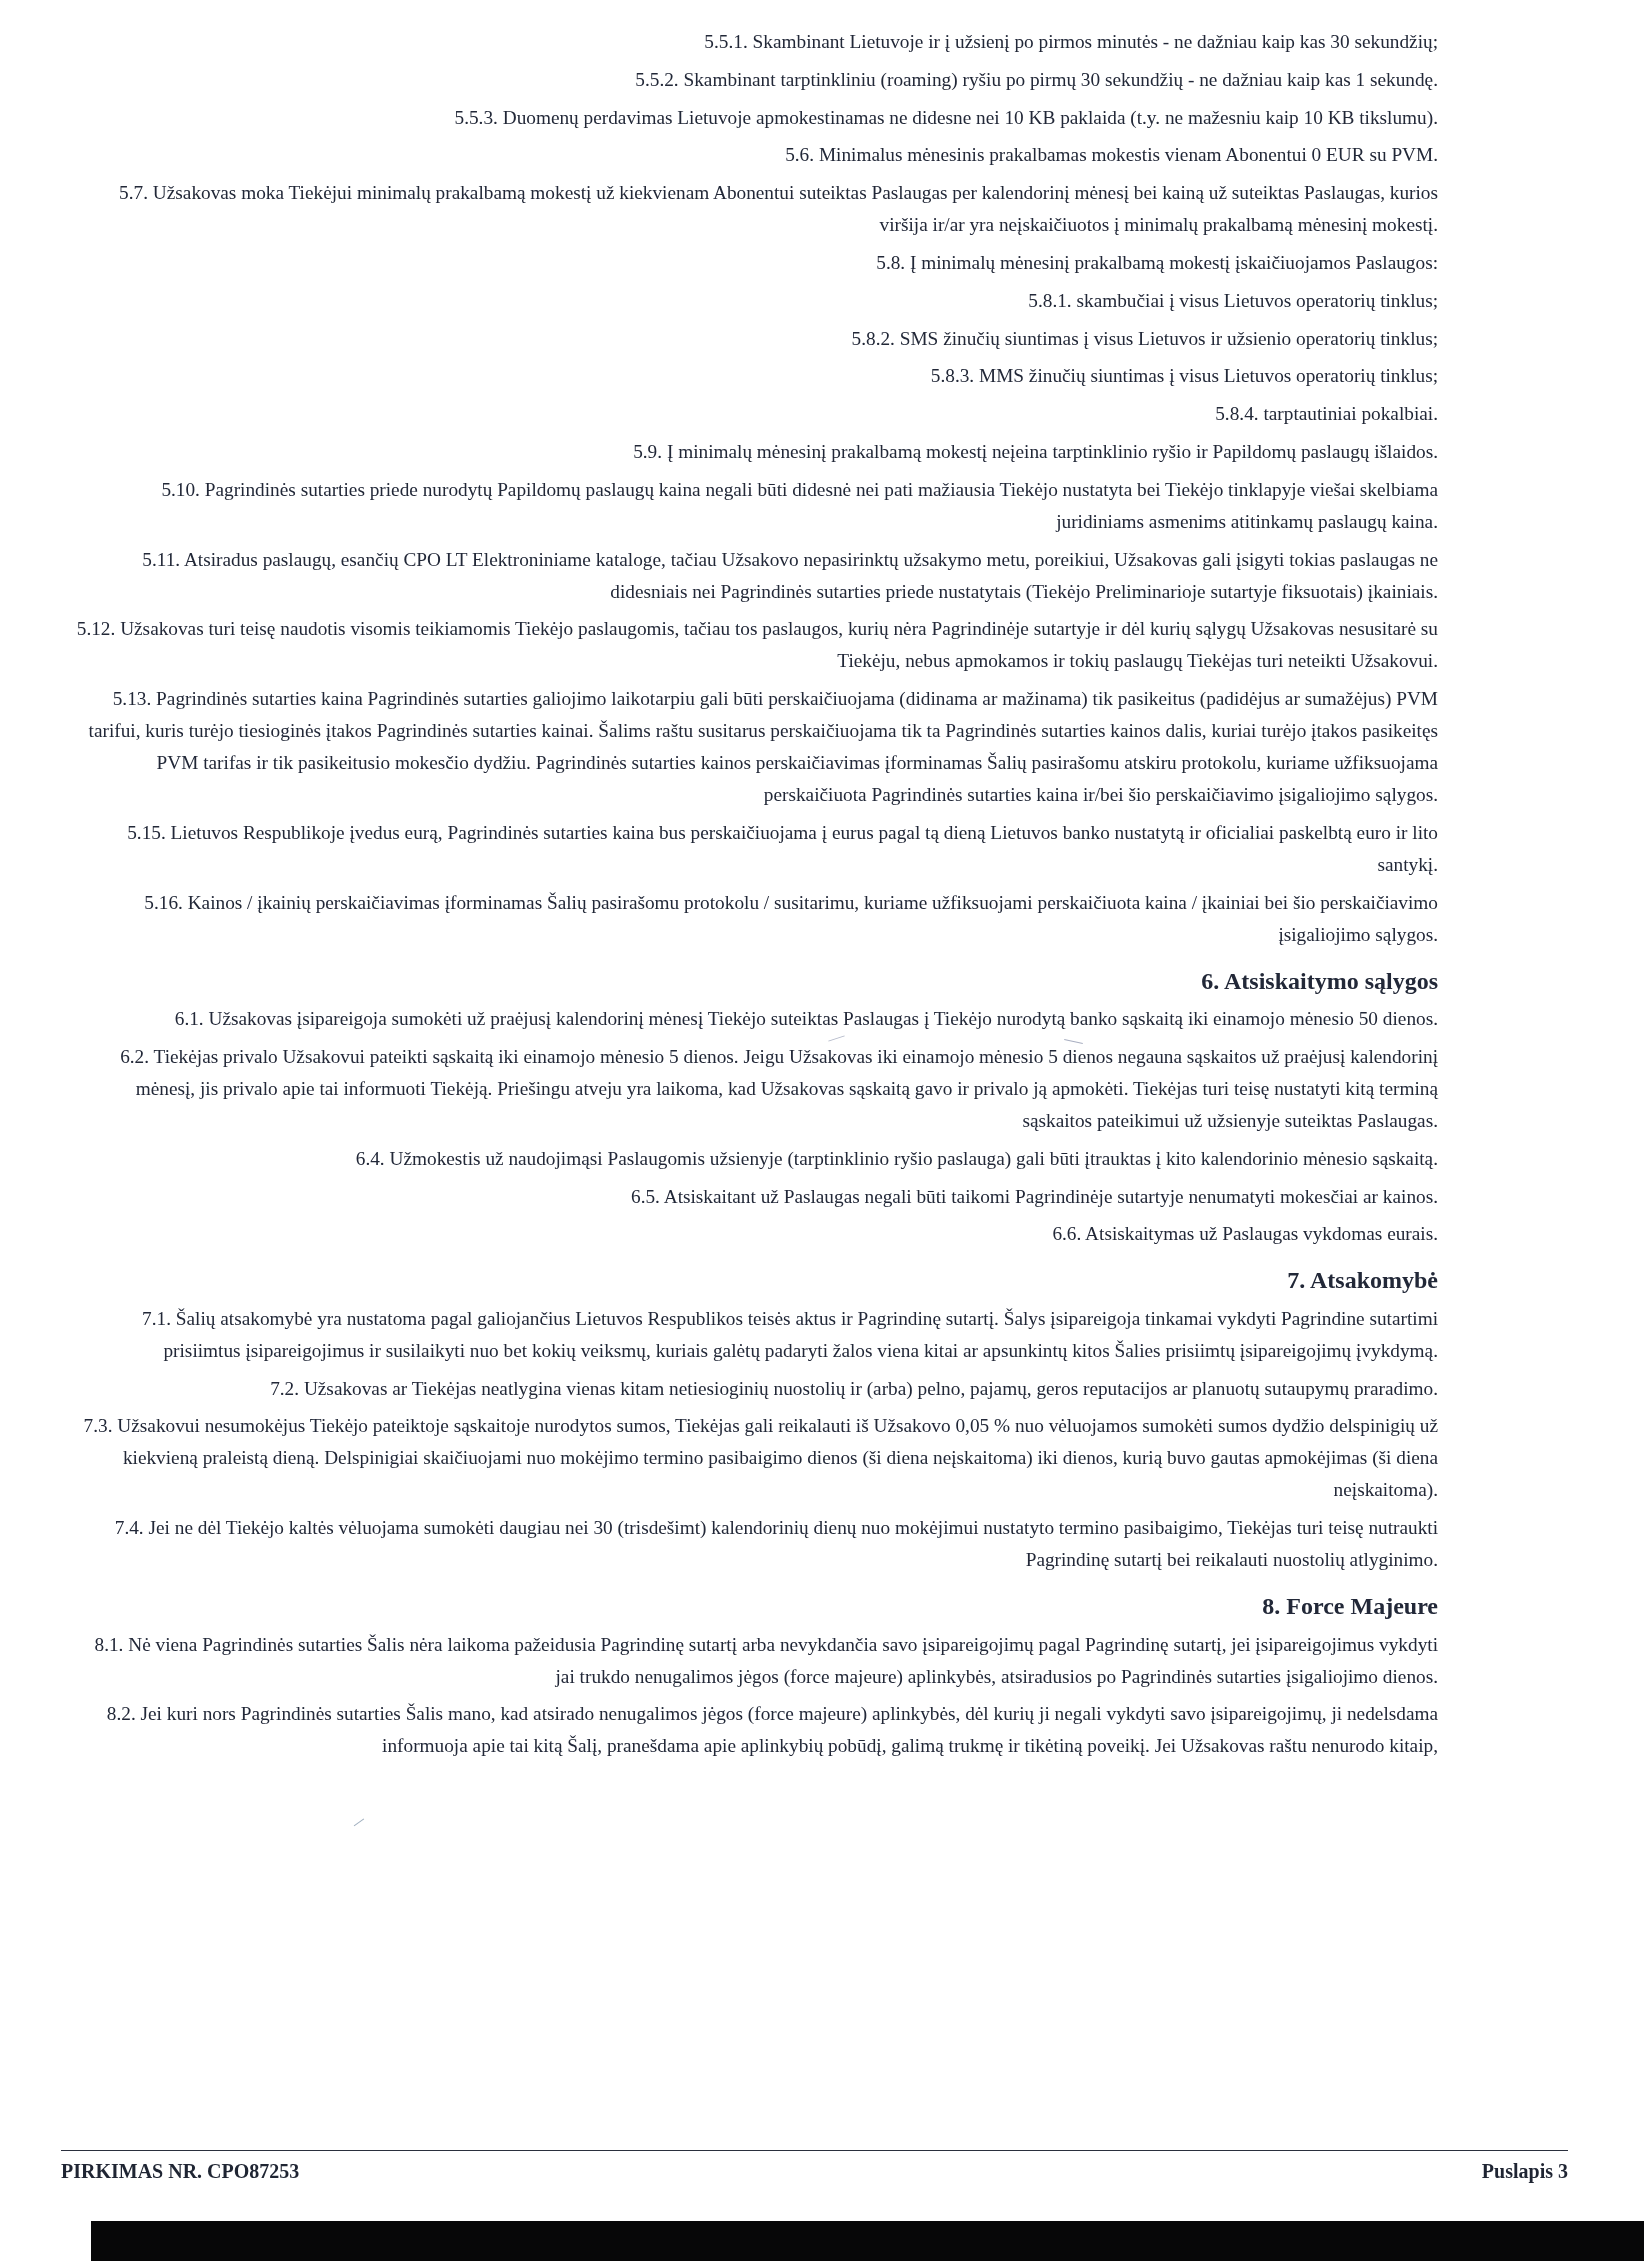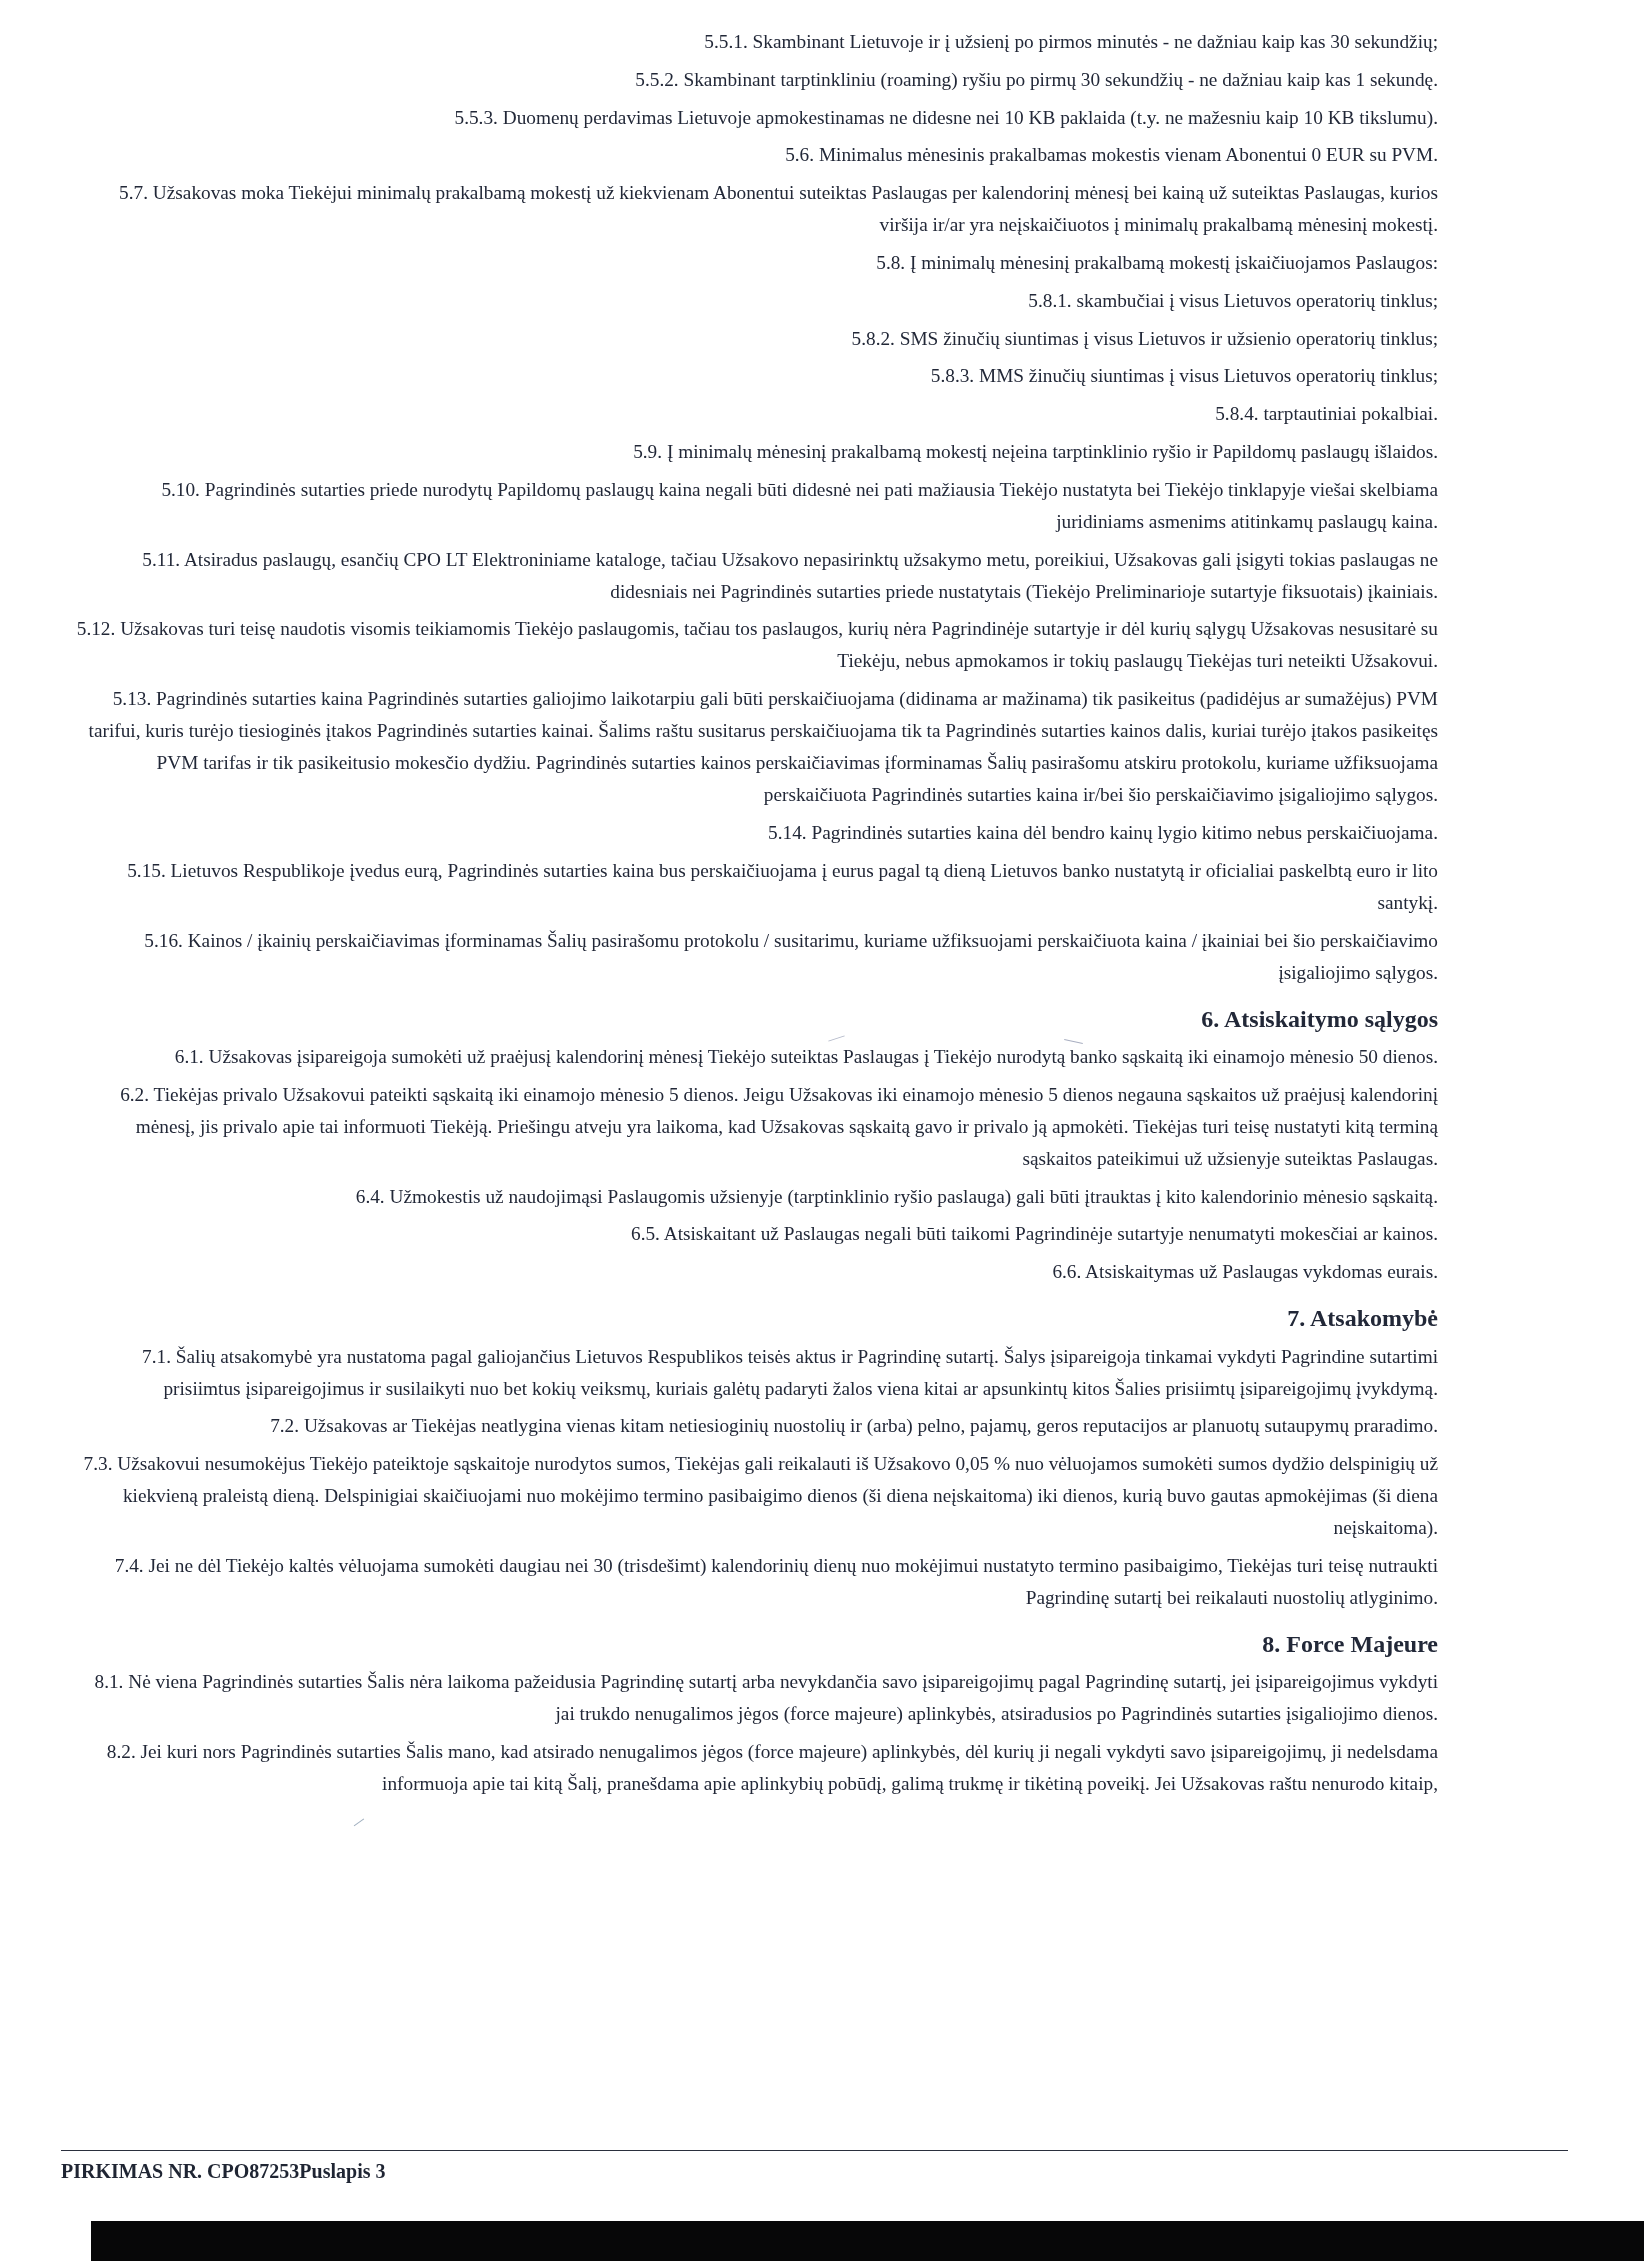--- a/index.html
+++ b/index.html
@@ -35,21 +35,21 @@
     line-height: 32px;
   }
   .footer {
     position: absolute;
     left: 61px;
     right: 76px;
     top: 2150px;
     border-top: 1.9px solid #2a2f3d;
     padding-top: 9px;
     display: flex;
-    justify-content: flex-start;
+    justify-content: space-between;
     align-items: baseline;
     font-size: 20px;
     font-weight: 700;
     color: #1f2533;
   }
   .scan-bar {
     position: absolute;
     left: 91px;
     right: 0;
     bottom: 0;
@@ -80,21 +80,20 @@
       <p class="clause"><span>5.8.</span> <span>Į minimalų mėnesinį prakalbamą mokestį įskaičiuojamos Paslaugos:</span></p>
       <p class="clause"><span>5.8.1.</span> <span>skambučiai į visus Lietuvos operatorių tinklus;</span></p>
       <p class="clause"><span>5.8.2.</span> <span>SMS žinučių siuntimas į visus Lietuvos ir užsienio operatorių tinklus;</span></p>
       <p class="clause"><span>5.8.3.</span> <span>MMS žinučių siuntimas į visus Lietuvos operatorių tinklus;</span></p>
       <p class="clause"><span>5.8.4.</span> <span>tarptautiniai pokalbiai.</span></p>
       <p class="clause"><span>5.9.</span> <span>Į minimalų mėnesinį prakalbamą mokestį neįeina tarptinklinio ryšio ir Papildomų paslaugų išlaidos.</span></p>
       <p class="clause"><span>5.10.</span> <span>Pagrindinės sutarties priede nurodytų Papildomų paslaugų kaina negali būti didesnė nei pati mažiausia Tiekėjo nustatyta bei Tiekėjo tinklapyje viešai skelbiama juridiniams asmenims atitinkamų paslaugų kaina.</span></p>
       <p class="clause"><span>5.11.</span> <span>Atsiradus paslaugų, esančių CPO LT Elektroniniame kataloge, tačiau Užsakovo nepasirinktų užsakymo metu, poreikiui, Užsakovas gali įsigyti tokias paslaugas ne didesniais nei Pagrindinės sutarties priede nustatytais (Tiekėjo Preliminarioje sutartyje fiksuotais) įkainiais.</span></p>
       <p class="clause"><span>5.12.</span> <span>Užsakovas turi teisę naudotis visomis teikiamomis Tiekėjo paslaugomis, tačiau tos paslaugos, kurių nėra Pagrindinėje sutartyje ir dėl kurių sąlygų Užsakovas nesusitarė su Tiekėju, nebus apmokamos ir tokių paslaugų Tiekėjas turi neteikti Užsakovui.</span></p>
       <p class="clause"><span>5.13.</span> <span>Pagrindinės sutarties kaina Pagrindinės sutarties galiojimo laikotarpiu gali būti perskaičiuojama (didinama ar mažinama) tik pasikeitus (padidėjus ar sumažėjus) PVM tarifui, kuris turėjo tiesioginės įtakos Pagrindinės sutarties kainai. Šalims raštu susitarus perskaičiuojama tik ta Pagrindinės sutarties kainos dalis, kuriai turėjo įtakos pasikeitęs PVM tarifas ir tik pasikeitusio mokesčio dydžiu. Pagrindinės sutarties kainos perskaičiavimas įforminamas Šalių pasirašomu atskiru protokolu, kuriame užfiksuojama perskaičiuota Pagrindinės sutarties kaina ir/bei šio perskaičiavimo įsigaliojimo sąlygos.</span></p>
-      <p class="clause"><span>5.14.</span> <span>Pagrindinės sutarties kaina dėl bendro kainų lygio kitimo nebus perskaičiuojama.</span></p>
       <p class="clause"><span>5.15.</span> <span>Lietuvos Respublikoje įvedus eurą, Pagrindinės sutarties kaina bus perskaičiuojama į eurus pagal tą dieną Lietuvos banko nustatytą ir oficialiai paskelbtą euro ir lito santykį.</span></p>
       <p class="clause"><span>5.16.</span> <span>Kainos / įkainių perskaičiavimas įforminamas Šalių pasirašomu protokolu / susitarimu, kuriame užfiksuojami perskaičiuota kaina / įkainiai bei šio perskaičiavimo įsigaliojimo sąlygos.</span></p>
       <h2 class="heading"><span>6.</span> <span>Atsiskaitymo sąlygos</span></h2>
       <p class="clause"><span>6.1.</span> <span>Užsakovas įsipareigoja sumokėti už praėjusį kalendorinį mėnesį Tiekėjo suteiktas Paslaugas į Tiekėjo nurodytą banko sąskaitą iki einamojo mėnesio 50 dienos.</span></p>
       <p class="clause"><span>6.2.</span> <span>Tiekėjas privalo Užsakovui pateikti sąskaitą iki einamojo mėnesio 5 dienos. Jeigu Užsakovas iki einamojo mėnesio 5 dienos negauna sąskaitos už praėjusį kalendorinį mėnesį, jis privalo apie tai informuoti Tiekėją. Priešingu atveju yra laikoma, kad Užsakovas sąskaitą gavo ir privalo ją apmokėti. Tiekėjas turi teisę nustatyti kitą terminą sąskaitos pateikimui už užsienyje suteiktas Paslaugas.</span></p>
       <p class="clause"><span>6.4.</span> <span>Užmokestis už naudojimąsi Paslaugomis užsienyje (tarptinklinio ryšio paslauga) gali būti įtrauktas į kito kalendorinio mėnesio sąskaitą.</span></p>
       <p class="clause"><span>6.5.</span> <span>Atsiskaitant už Paslaugas negali būti taikomi Pagrindinėje sutartyje nenumatyti mokesčiai ar kainos.</span></p>
       <p class="clause"><span>6.6.</span> <span>Atsiskaitymas už Paslaugas vykdomas eurais.</span></p>
       <h2 class="heading"><span>7.</span> <span>Atsakomybė</span></h2>
       <p class="clause"><span>7.1.</span> <span>Šalių atsakomybė yra nustatoma pagal galiojančius Lietuvos Respublikos teisės aktus ir Pagrindinę sutartį. Šalys įsipareigoja tinkamai vykdyti Pagrindine sutartimi prisiimtus įsipareigojimus ir susilaikyti nuo bet kokių veiksmų, kuriais galėtų padaryti žalos viena kitai ar apsunkintų kitos Šalies prisiimtų įsipareigojimų įvykdymą.</span></p>

